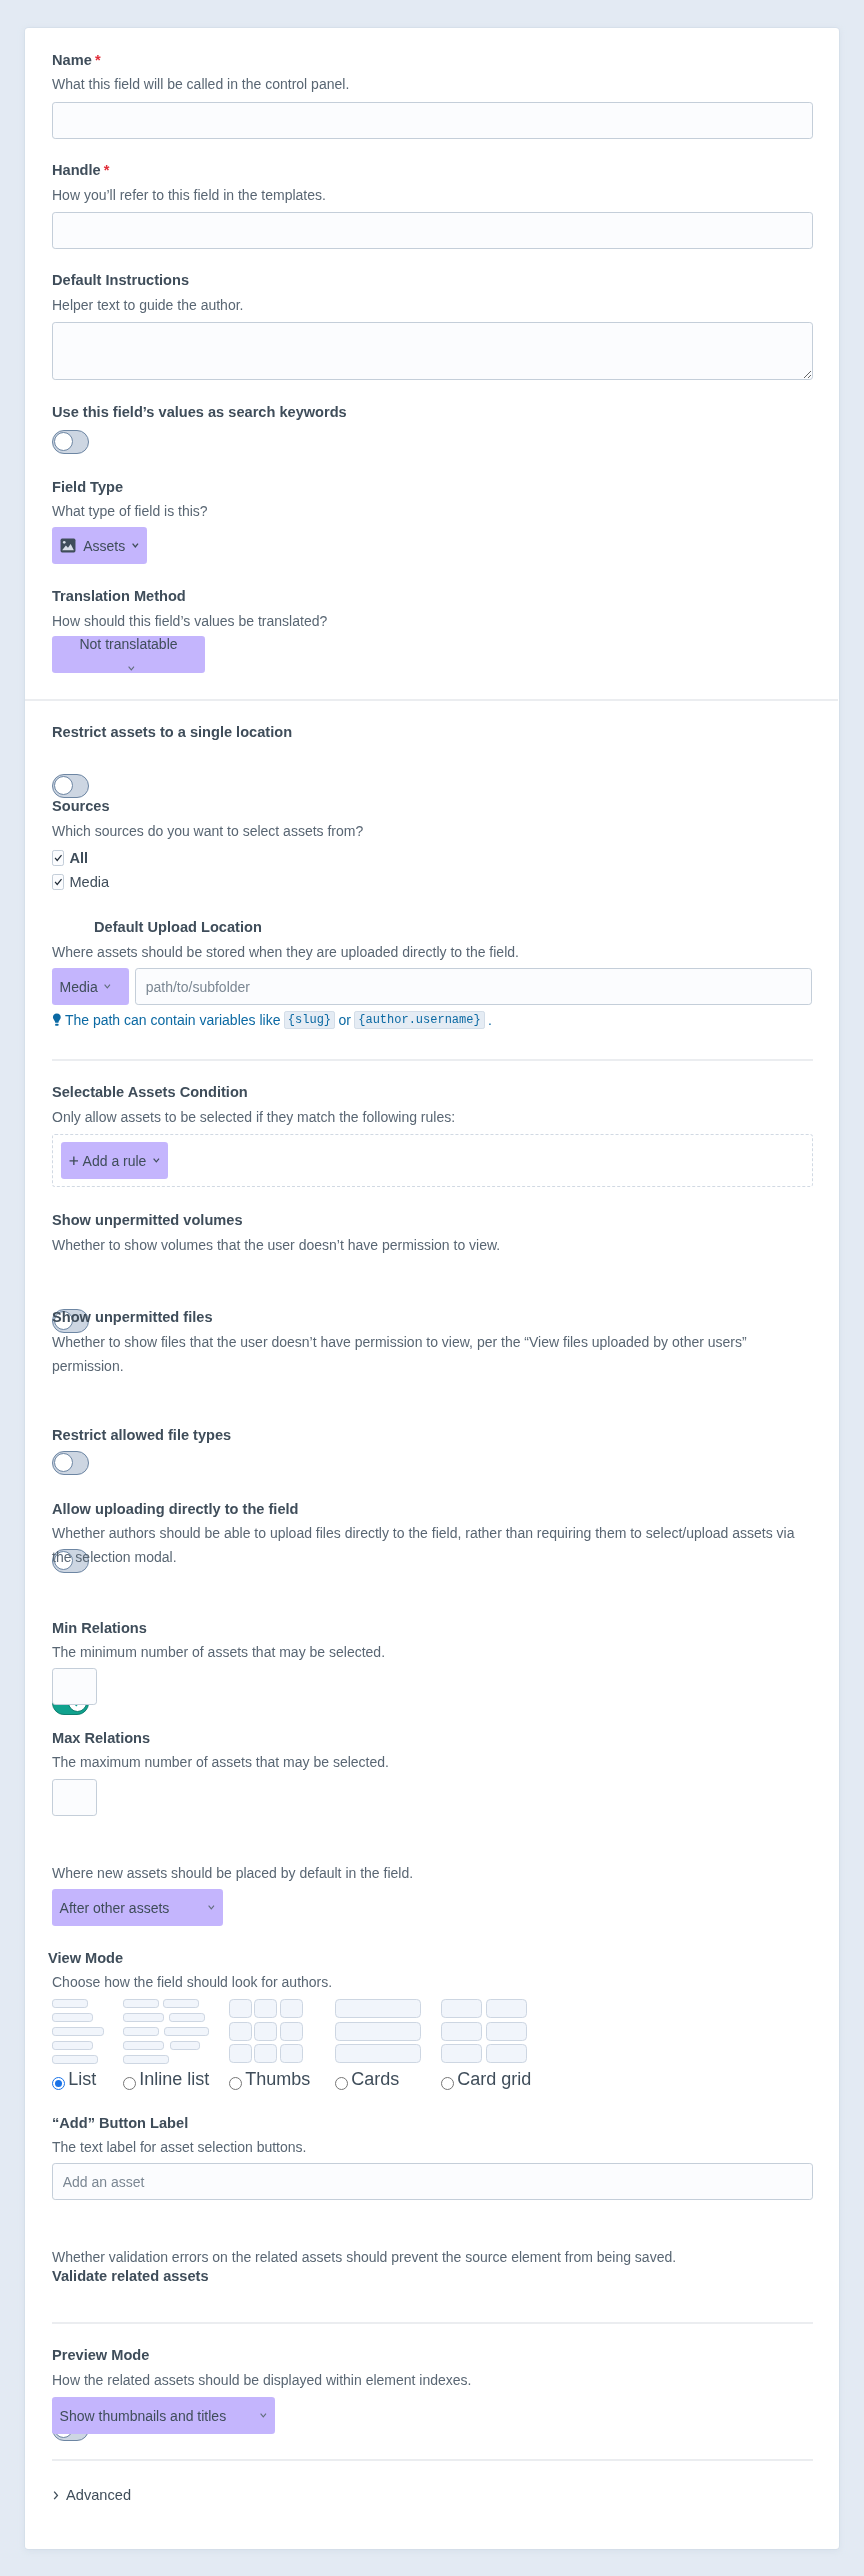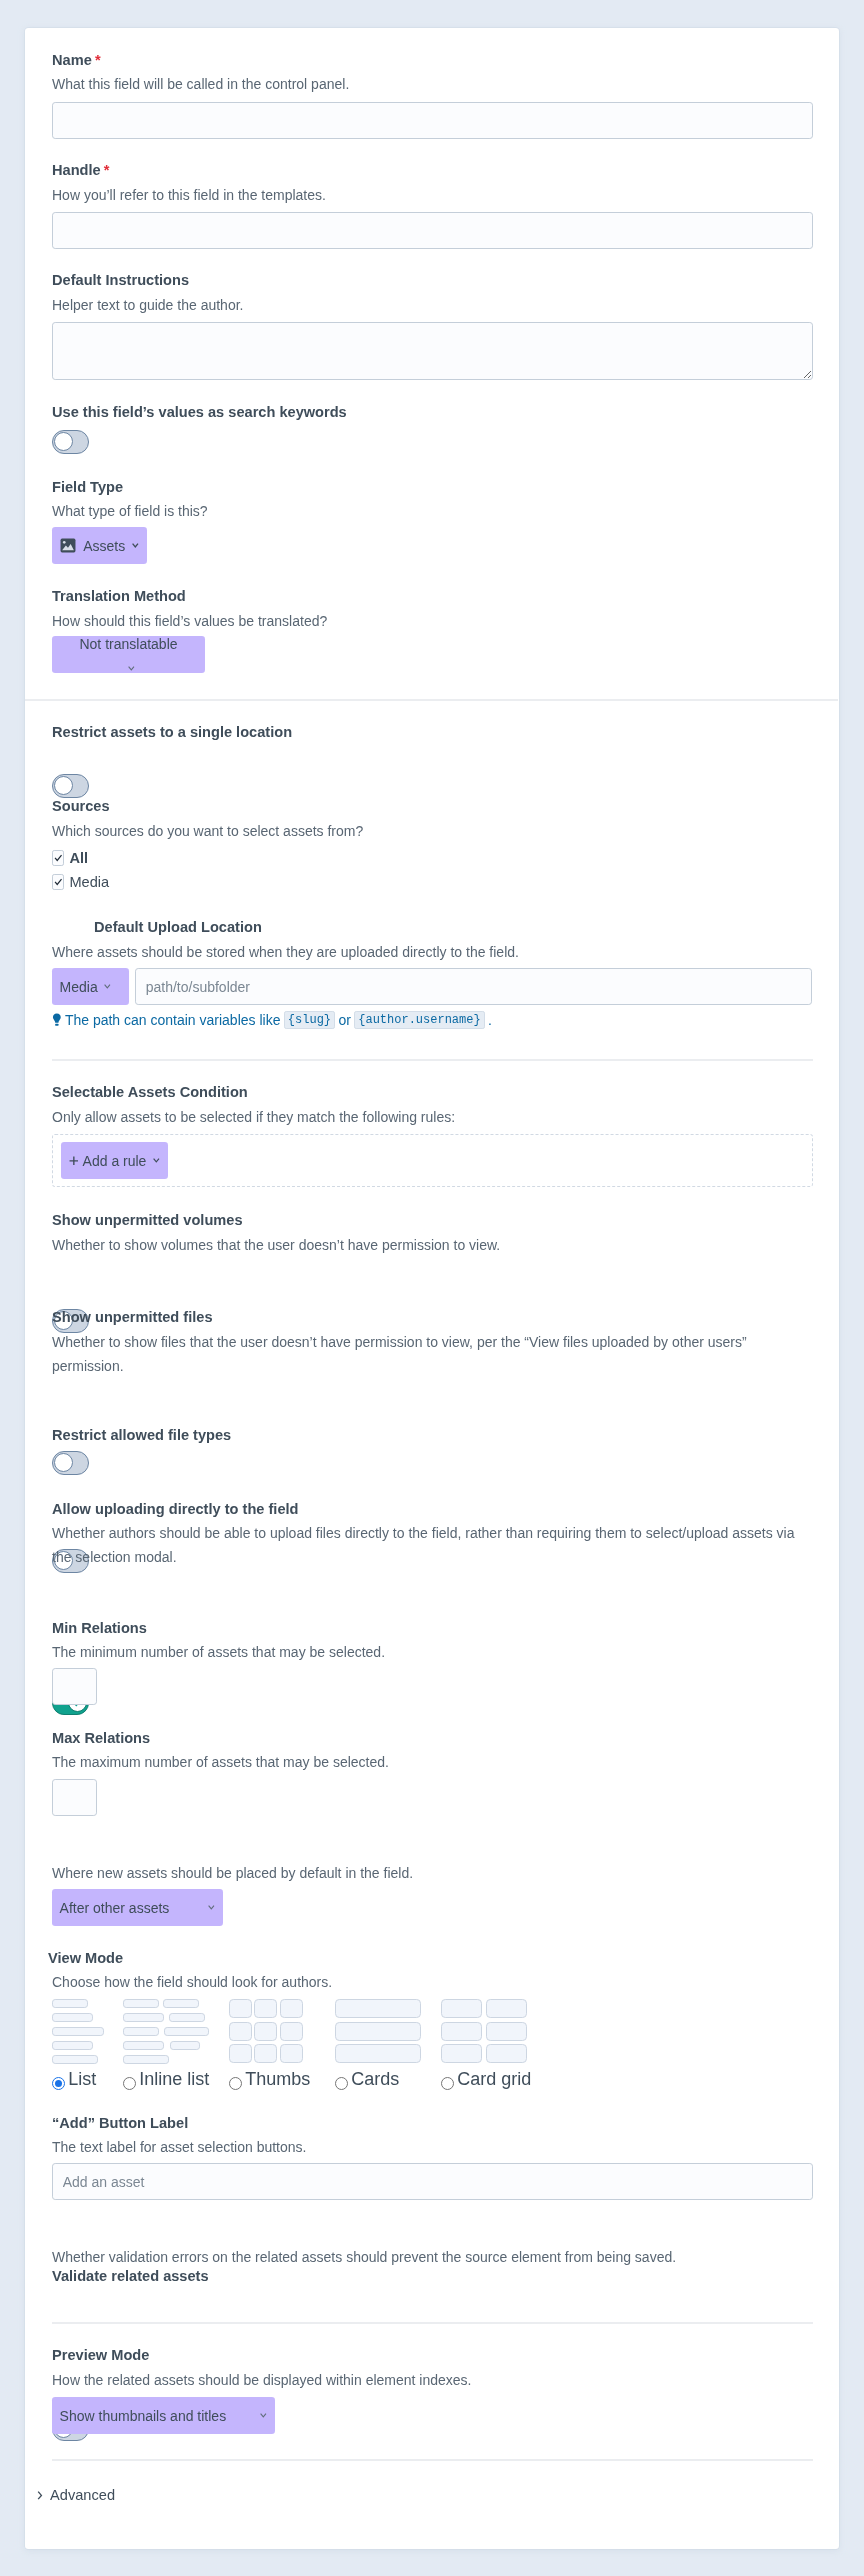--- a/index.html
+++ b/index.html
@@ -306,19 +306,19 @@
 <div class="abs instr" style="left:52px;top:2368px;">How the related assets should be displayed within element indexes.</div>
 <button class="abs select-btn" style="left:52px;top:2397px;width:223px;justify-content:space-between;">
   <span>Show thumbnails and titles</span>
   <svg class="chev" viewBox="0 0 16 16">
       <path d="M3 5 L8 11 L13 5" stroke="#606d7b" stroke-width="2" fill="none"></path>
     </svg>
 </button>
 
 <div class="divider" style="left:52px;top:2459px;width:761px;"></div>
 
-<div class="abs advanced" style="left:36px;top:2487px;">
+<div class="abs advanced" style="left:52px;top:2487px;">
   <svg width="7.6" height="10.8" viewBox="0 0 14 20" style="margin-right:6.5px;">
       <path d="M4 3 L10 10 L4 17" stroke="#3f4d5a" stroke-width="2.5" fill="none"></path>
     </svg>
   <span>Advanced</span>
 </div>
 
 
 </body></html>

